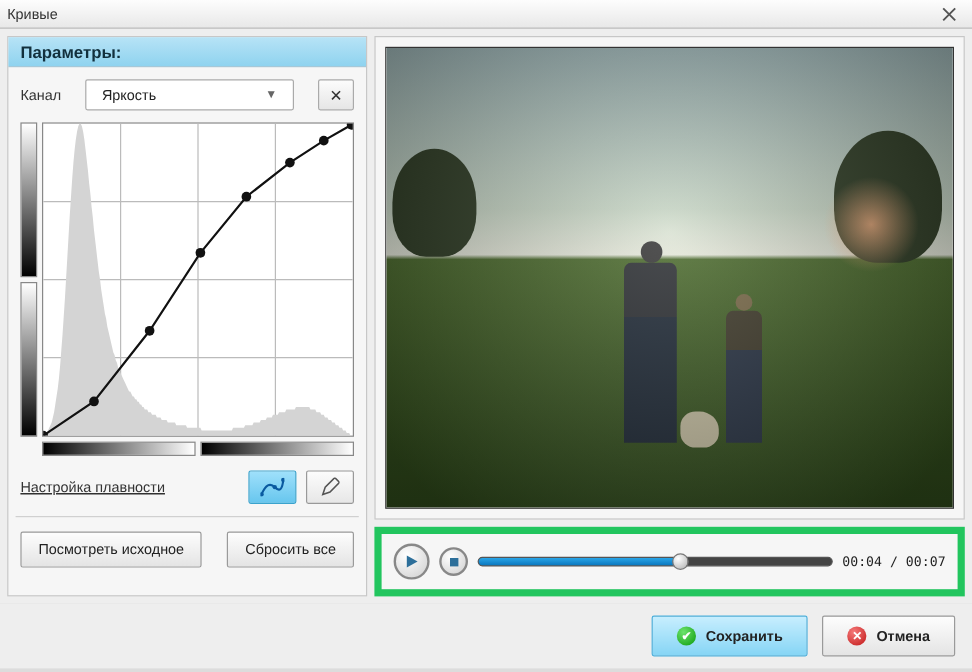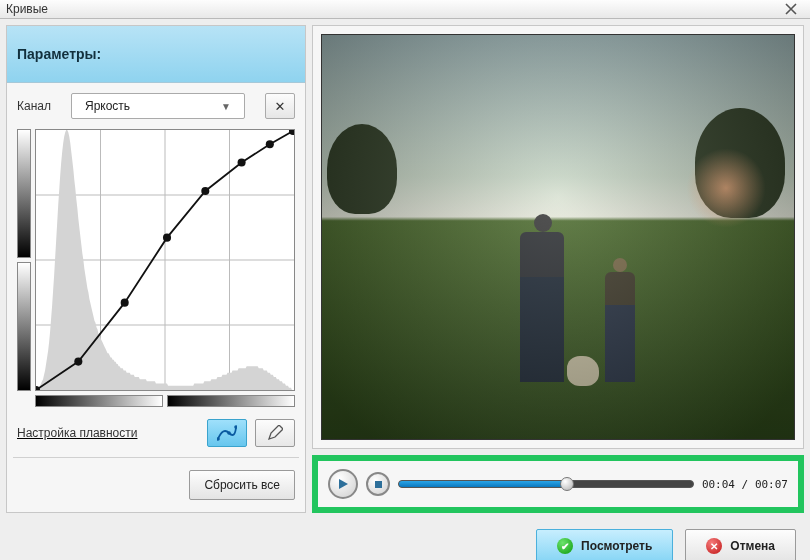--- a/index.html
+++ b/index.html
@@ -3,21 +3,21 @@
 <meta charset="utf-8">
 <style>
   * { box-sizing: border-box; margin: 0; padding: 0; }
   body { font-family: "Segoe UI", Tahoma, sans-serif; font-size: 12px; background: #dcdcdc; width: 810px; height: 560px; overflow: hidden; }
   .window { width: 810px; height: 557px; display: flex; flex-direction: column; }
   .titlebar { height: 24px; background: linear-gradient(#fdfdfd,#e8e8e8); display: flex; align-items: center; padding: 0 6px; border-bottom: 1px solid #b9b9b9; color:#333; }
   .titlebar .title { flex: 1; font-size: 12px; }
   .titlebar .close { width: 26px; height: 18px; display: flex; align-items:center; justify-content:center; }
   .content { flex: 1; display: flex; background: #eeeeee; padding: 6px; gap: 6px; }
   .left { width: 300px; display: flex; flex-direction: column; background: #f6f6f6; border: 1px solid #c7c7c7; }
-  .params-head { background: linear-gradient(#b7e3f6,#8fd3ef); font-weight: bold; font-size: 14px; color:#12303d; padding: 20px 10px; border-bottom:1px solid #a6c8d8; }
+  .params-head { background: linear-gradient(#b7e3f6,#8fd3ef); font-weight: bold; font-size: 14px; color:#12303d; padding: 4px 10px; border-bottom:1px solid #a6c8d8; }
   .channel-row { display: flex; align-items: center; gap: 20px; padding: 10px 10px 6px 10px; color:#333;}
   .channel-row label { font-size: 12px; }
   .select { flex: 1; height: 26px; border: 1px solid #aaa; background:#fff; display:flex; align-items:center; padding:0 13px; justify-content:space-between; color:#222; border-radius:2px;}
   .select .chev { color:#666; font-size:10px; }
   .icon-btn { width: 30px; height: 26px; border:1px solid #aaa; background:linear-gradient(#fcfcfc,#e6e6e6); display:flex; align-items:center; justify-content:center; border-radius:2px; font-size:13px; color:#333;}
   .curve-area { padding: 4px 10px 0 10px; }
   .curve-wrap { position: relative; height: 262px; display:flex; }
   .vramps { width: 14px; display:flex; flex-direction:column; gap:4px; margin-right:4px; }
   .vramps div { flex:1; border:1px solid #888; }
   .vramps .bw { background: linear-gradient(to top, #000, #fff); }
@@ -137,20 +137,23 @@
         <div class="tool-btn">
           <svg width="16" height="16" viewBox="0 0 16 16">
               <path d="M2 14 L4 8 L12 0 L16 4 L8 12 Z" fill="none" stroke="#555" stroke-width="1.3"></path>
             </svg>
         </div>
       </div>
 
       <div class="divider"></div>
 
       <div class="bottom-left">
+        <div class="btn">
+            <span>Посмотреть исходное</span>
+          </div>
         <div class="btn" style="margin-left:auto">
             <span>Сбросить все</span>
           </div>
       </div>
     </div>
 
     <div class="right">
       <div class="preview">
         <div class="video">
           <div class="sky"></div>
@@ -181,20 +184,20 @@
         <span class="time">
           <span>00:04</span> / <span>00:07</span>
         </span>
       </div>
     </div>
   </div>
 
   <div class="footer">
     <div class="btn save">
       <span class="circ-icon ok">✔</span>
-      <span>Посмотреть</span>
+      <span>Сохранить</span>
     </div>
     <div class="btn">
       <span class="circ-icon no">✕</span>
       <span>Отмена</span>
     </div>
   </div>
 </div>
 
 </body></html>

